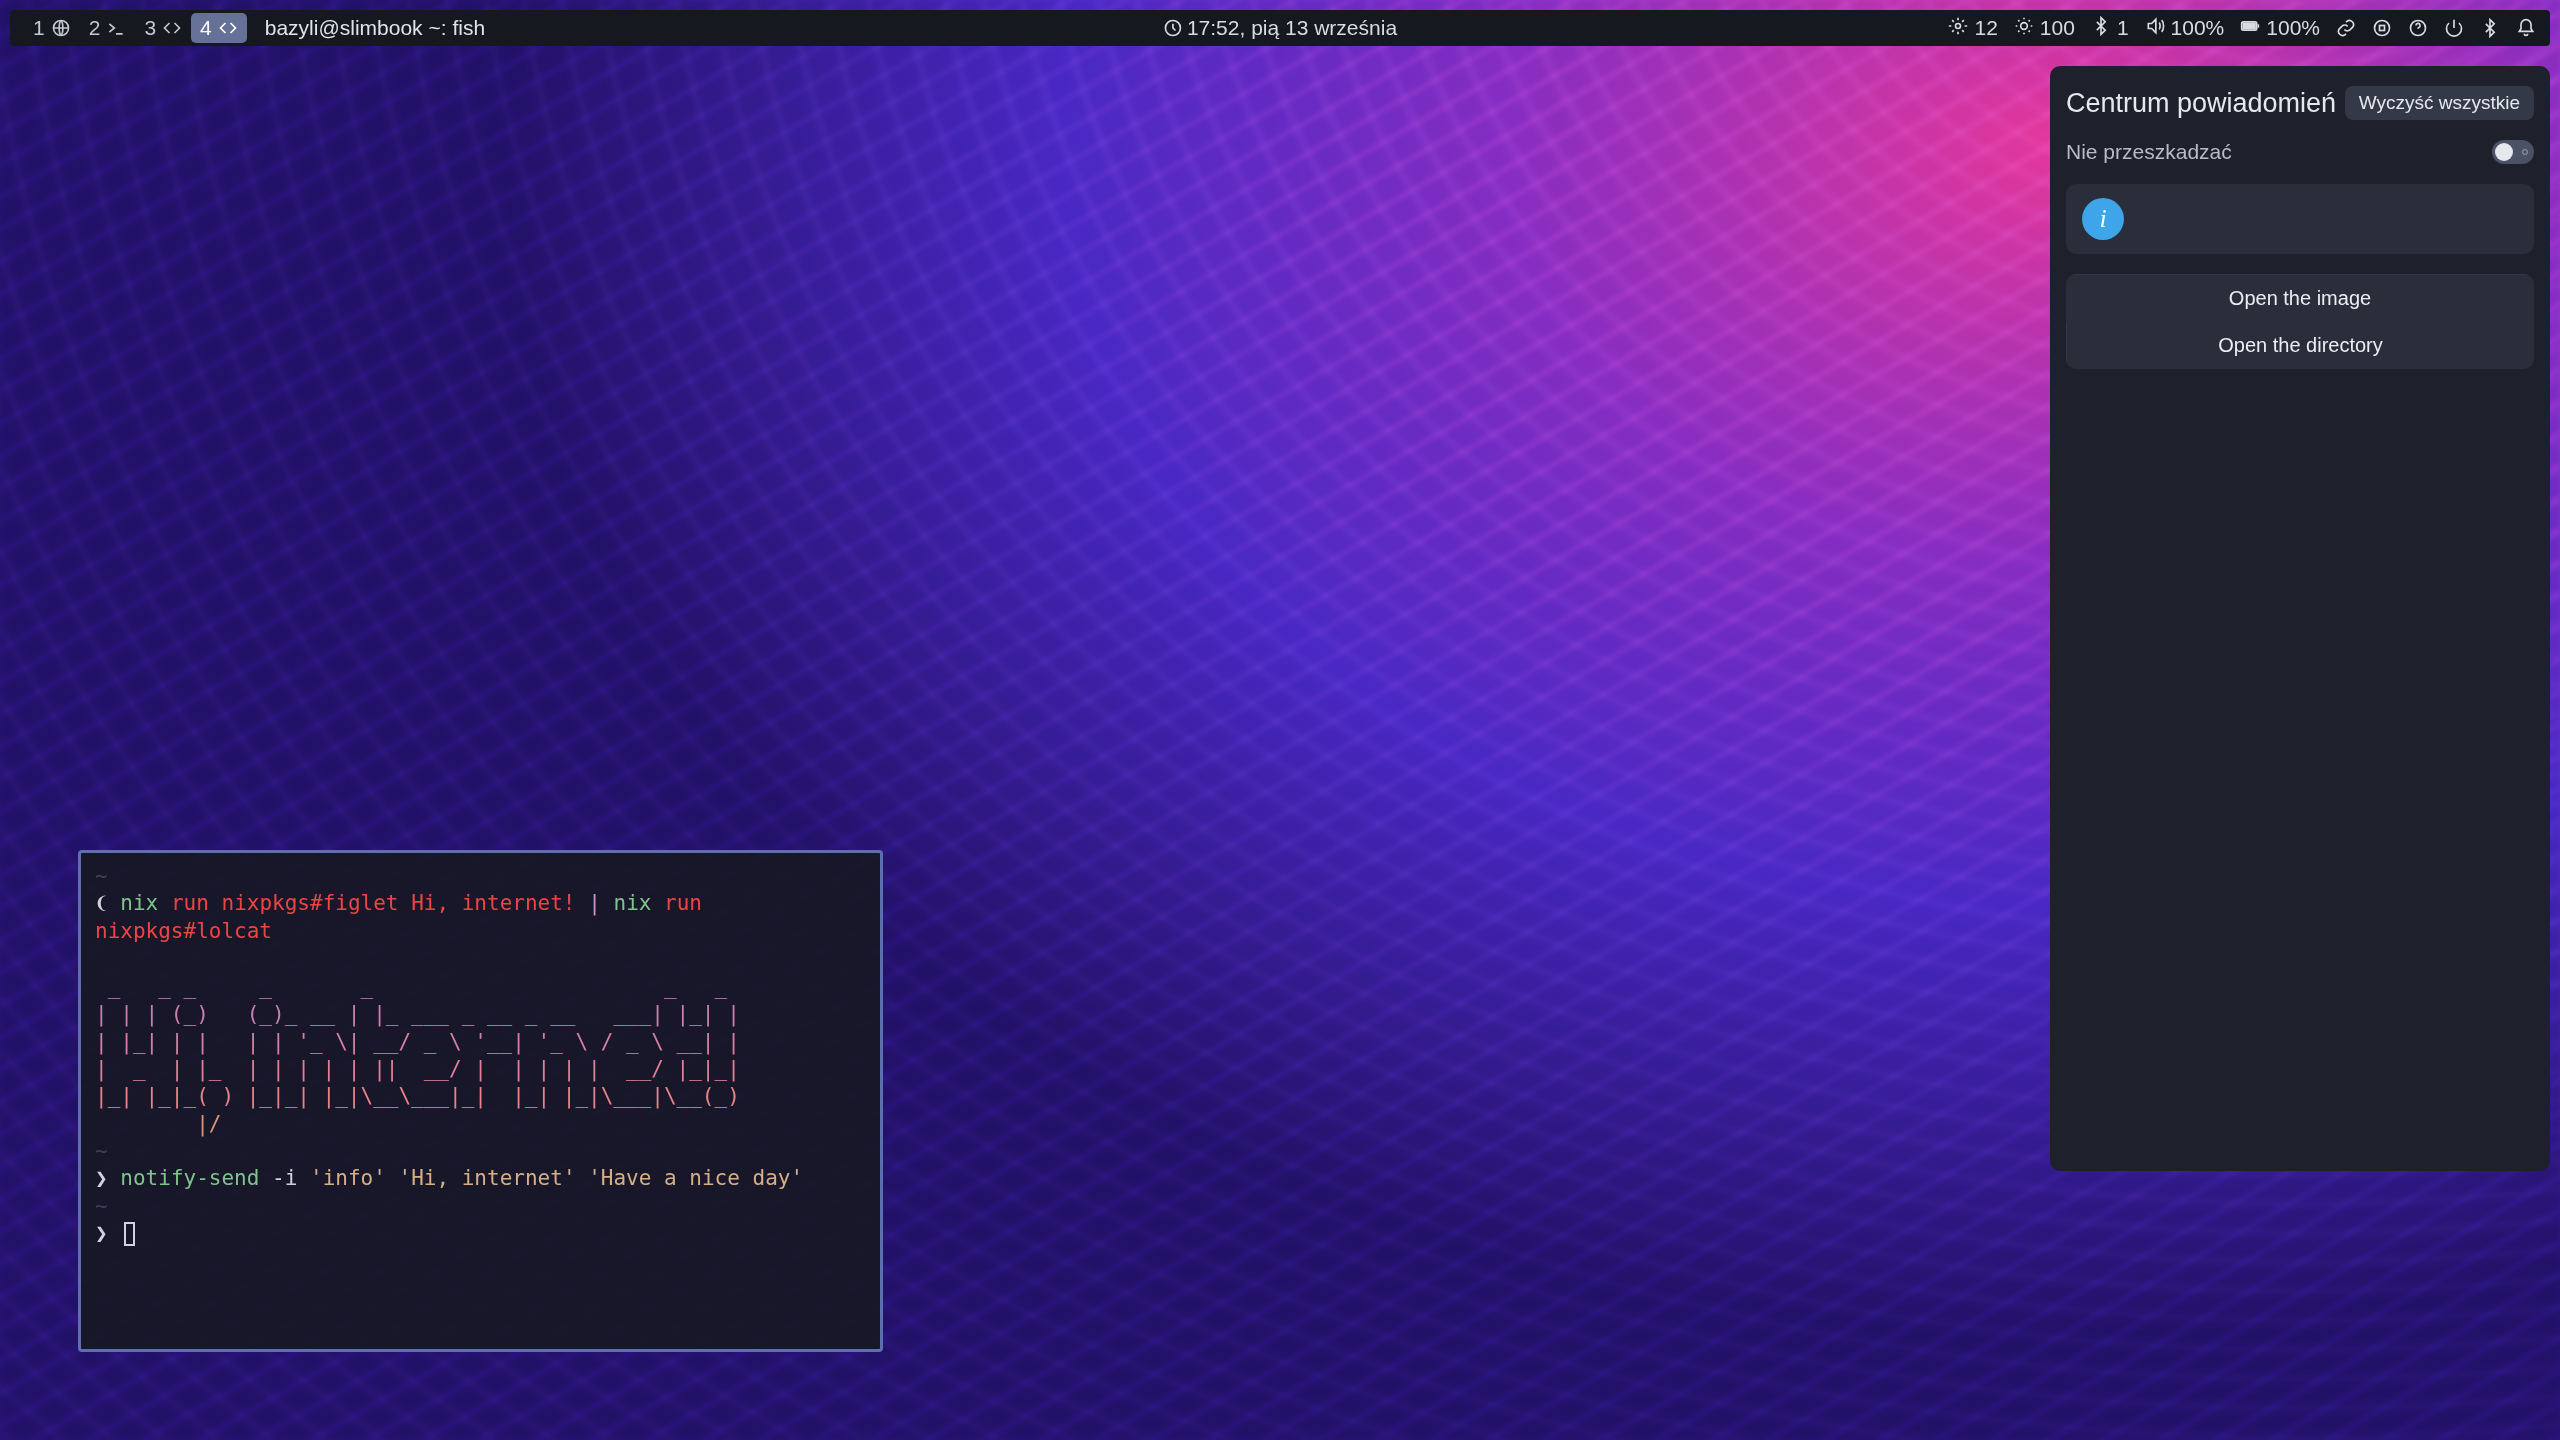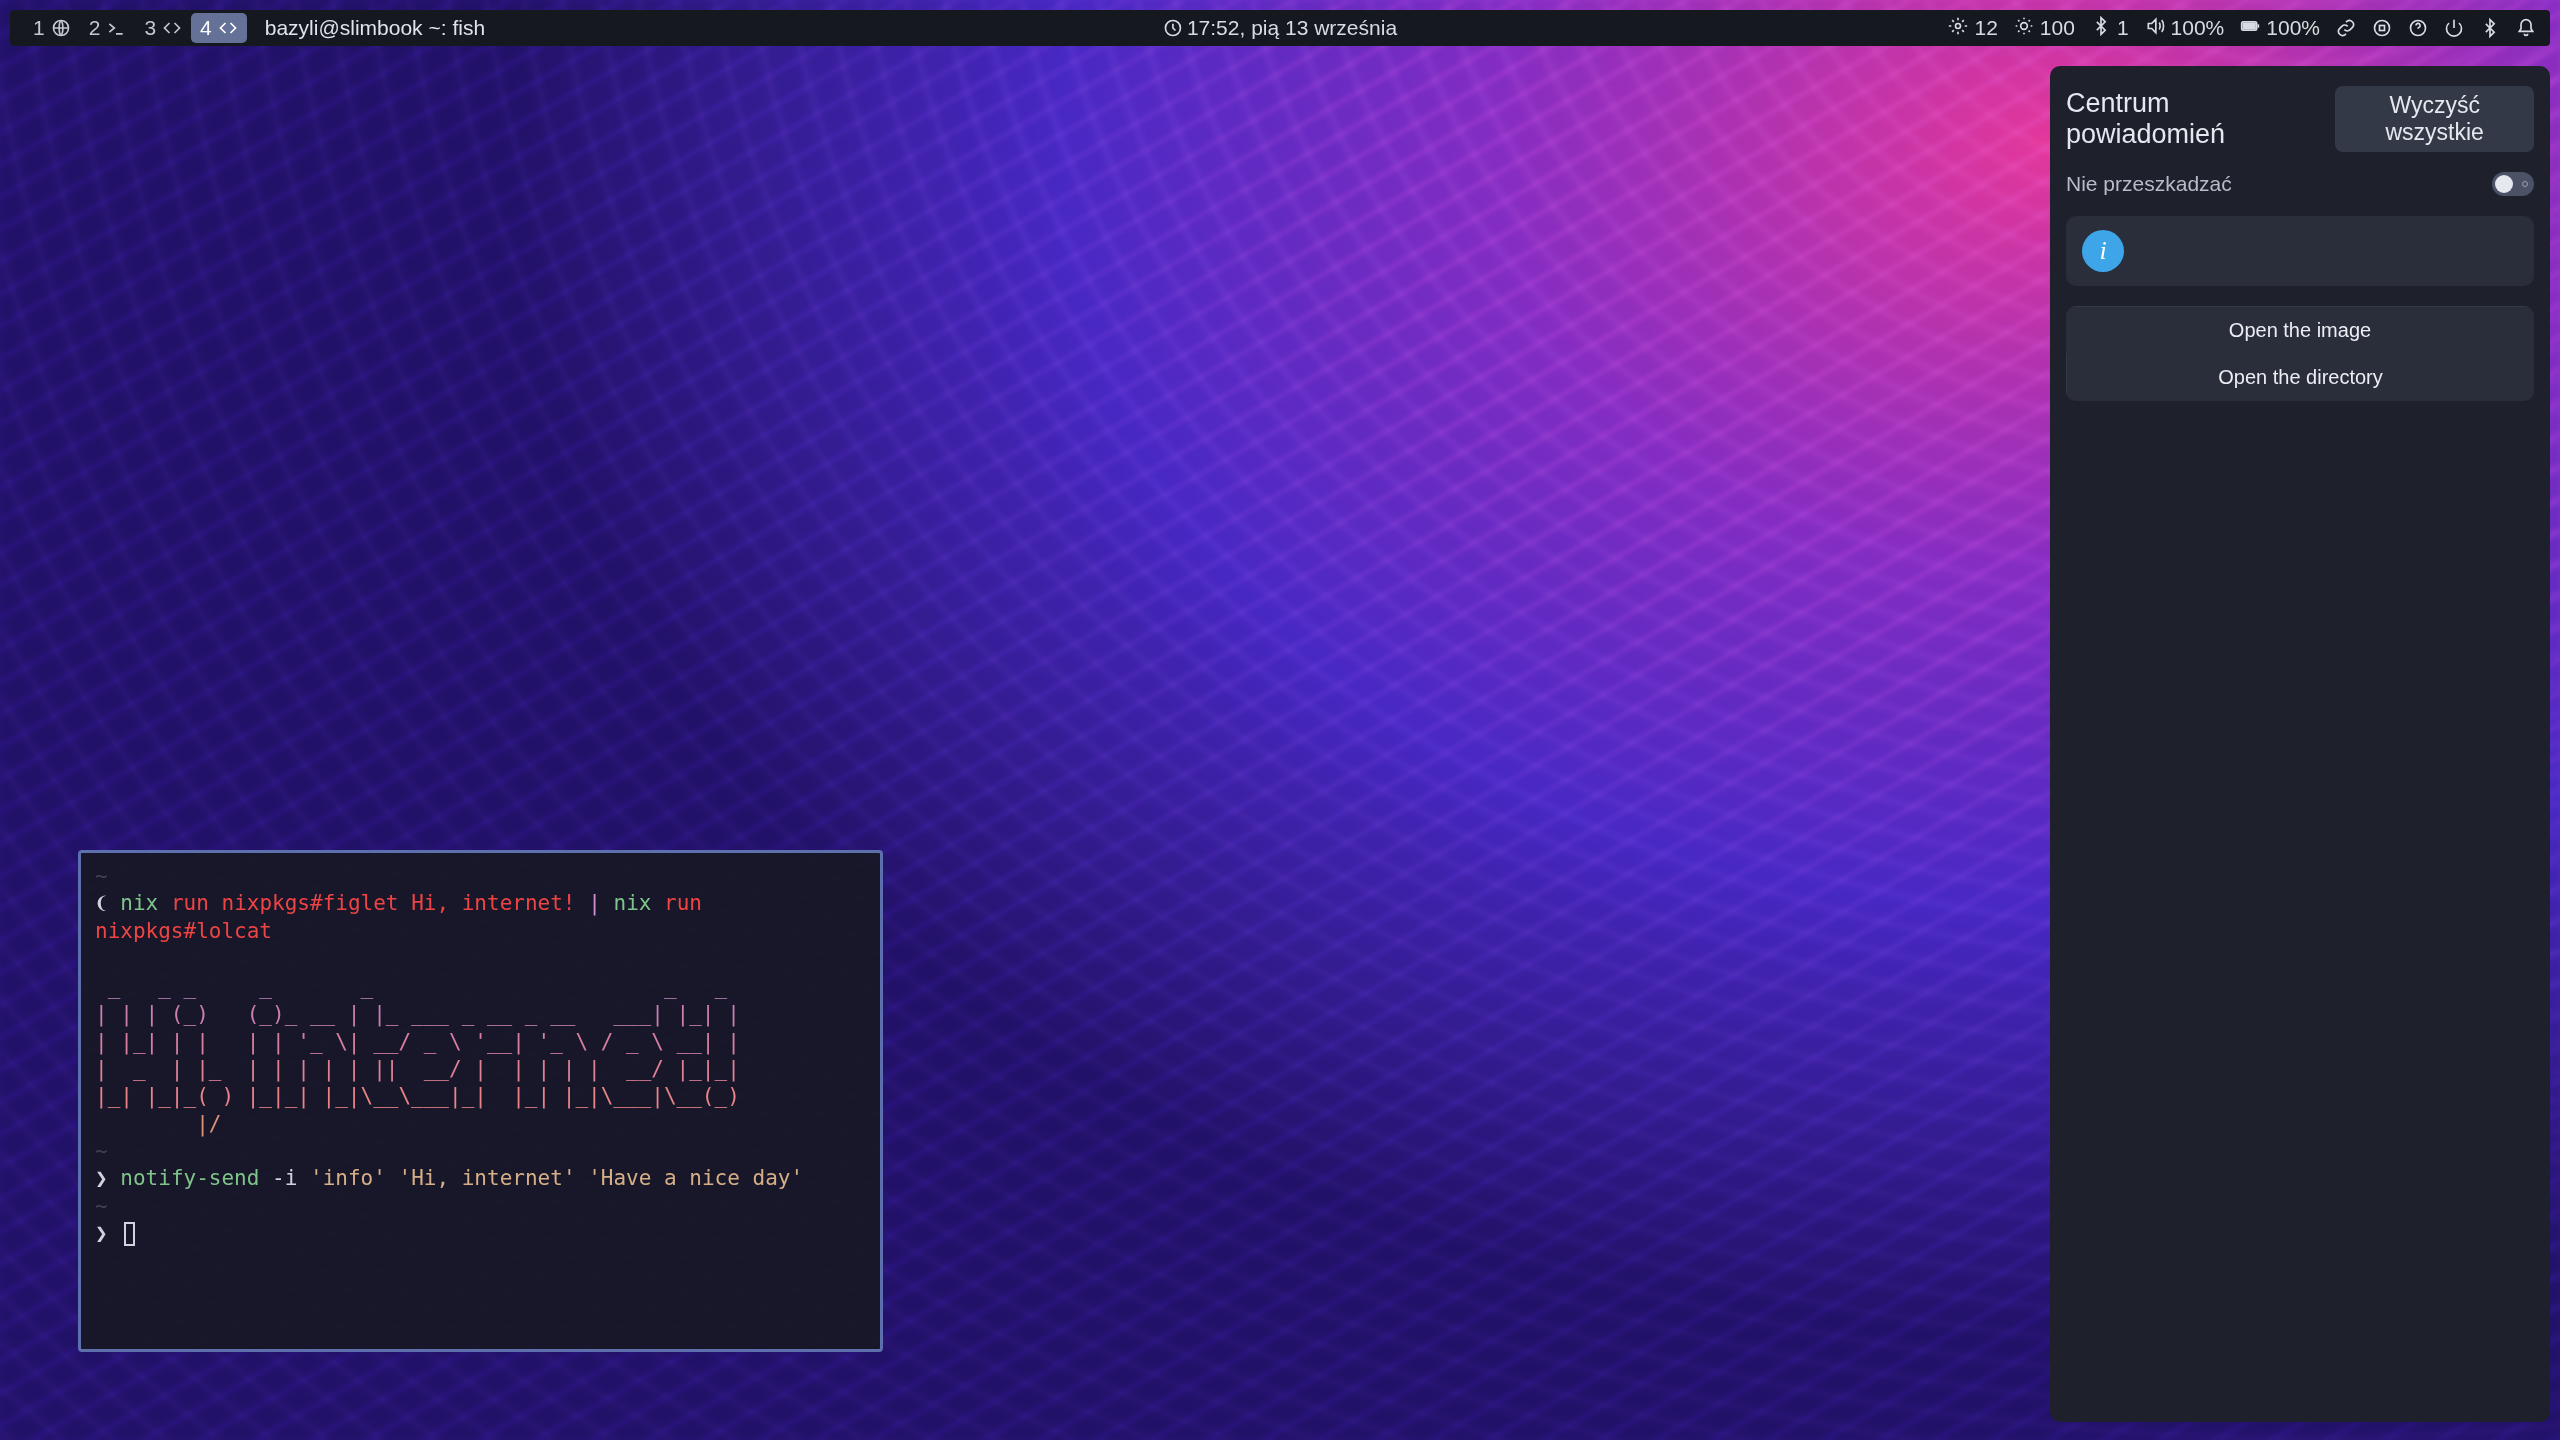--- a/index.html
+++ b/index.html
@@ -94,31 +94,31 @@
   .flag { color:#cfd3de; }
   .str { color:#d7af87; }
   .cursor {
     display:inline-block; width:11px; height:24px;
     border:2px solid #cfd3de; margin-left:4px; vertical-align:middle;
   }
 
   
   .notif-panel {
     position: absolute; top: 66px; right: 10px;
-    width: 500px; height: 1356px;
+    width: 500px; height: 1105px;
     background: #1e212b; border-radius: 10px;
     padding: 20px 16px; color:#d8dbe2;
     z-index: 4;
   }
   .np-head { display:flex; align-items:center; justify-content:space-between; }
   .np-title { font-size: 27px; font-weight: 500; color:#e6e8ef; }
   .np-clear {
     background:#343947; color:#e6e8ef;
     border:none; border-radius:8px;
-    padding:6px 2px; font-size:23px;
+    padding:6px 14px; font-size:19px;
   }
   .np-dnd { display:flex; align-items:center; justify-content:space-between; margin-top:20px; }
   .np-dnd-label { font-size:21px; color:#b7bcc9; }
   .switch {
     width:42px; height:24px; background:#4c5266; border-radius:12px;
     position:relative;
   }
   .switch::after {
     content:""; position:absolute; left:3px; top:3px;
     width:18px; height:18px; background:#e6e8ef; border-radius:50%;

